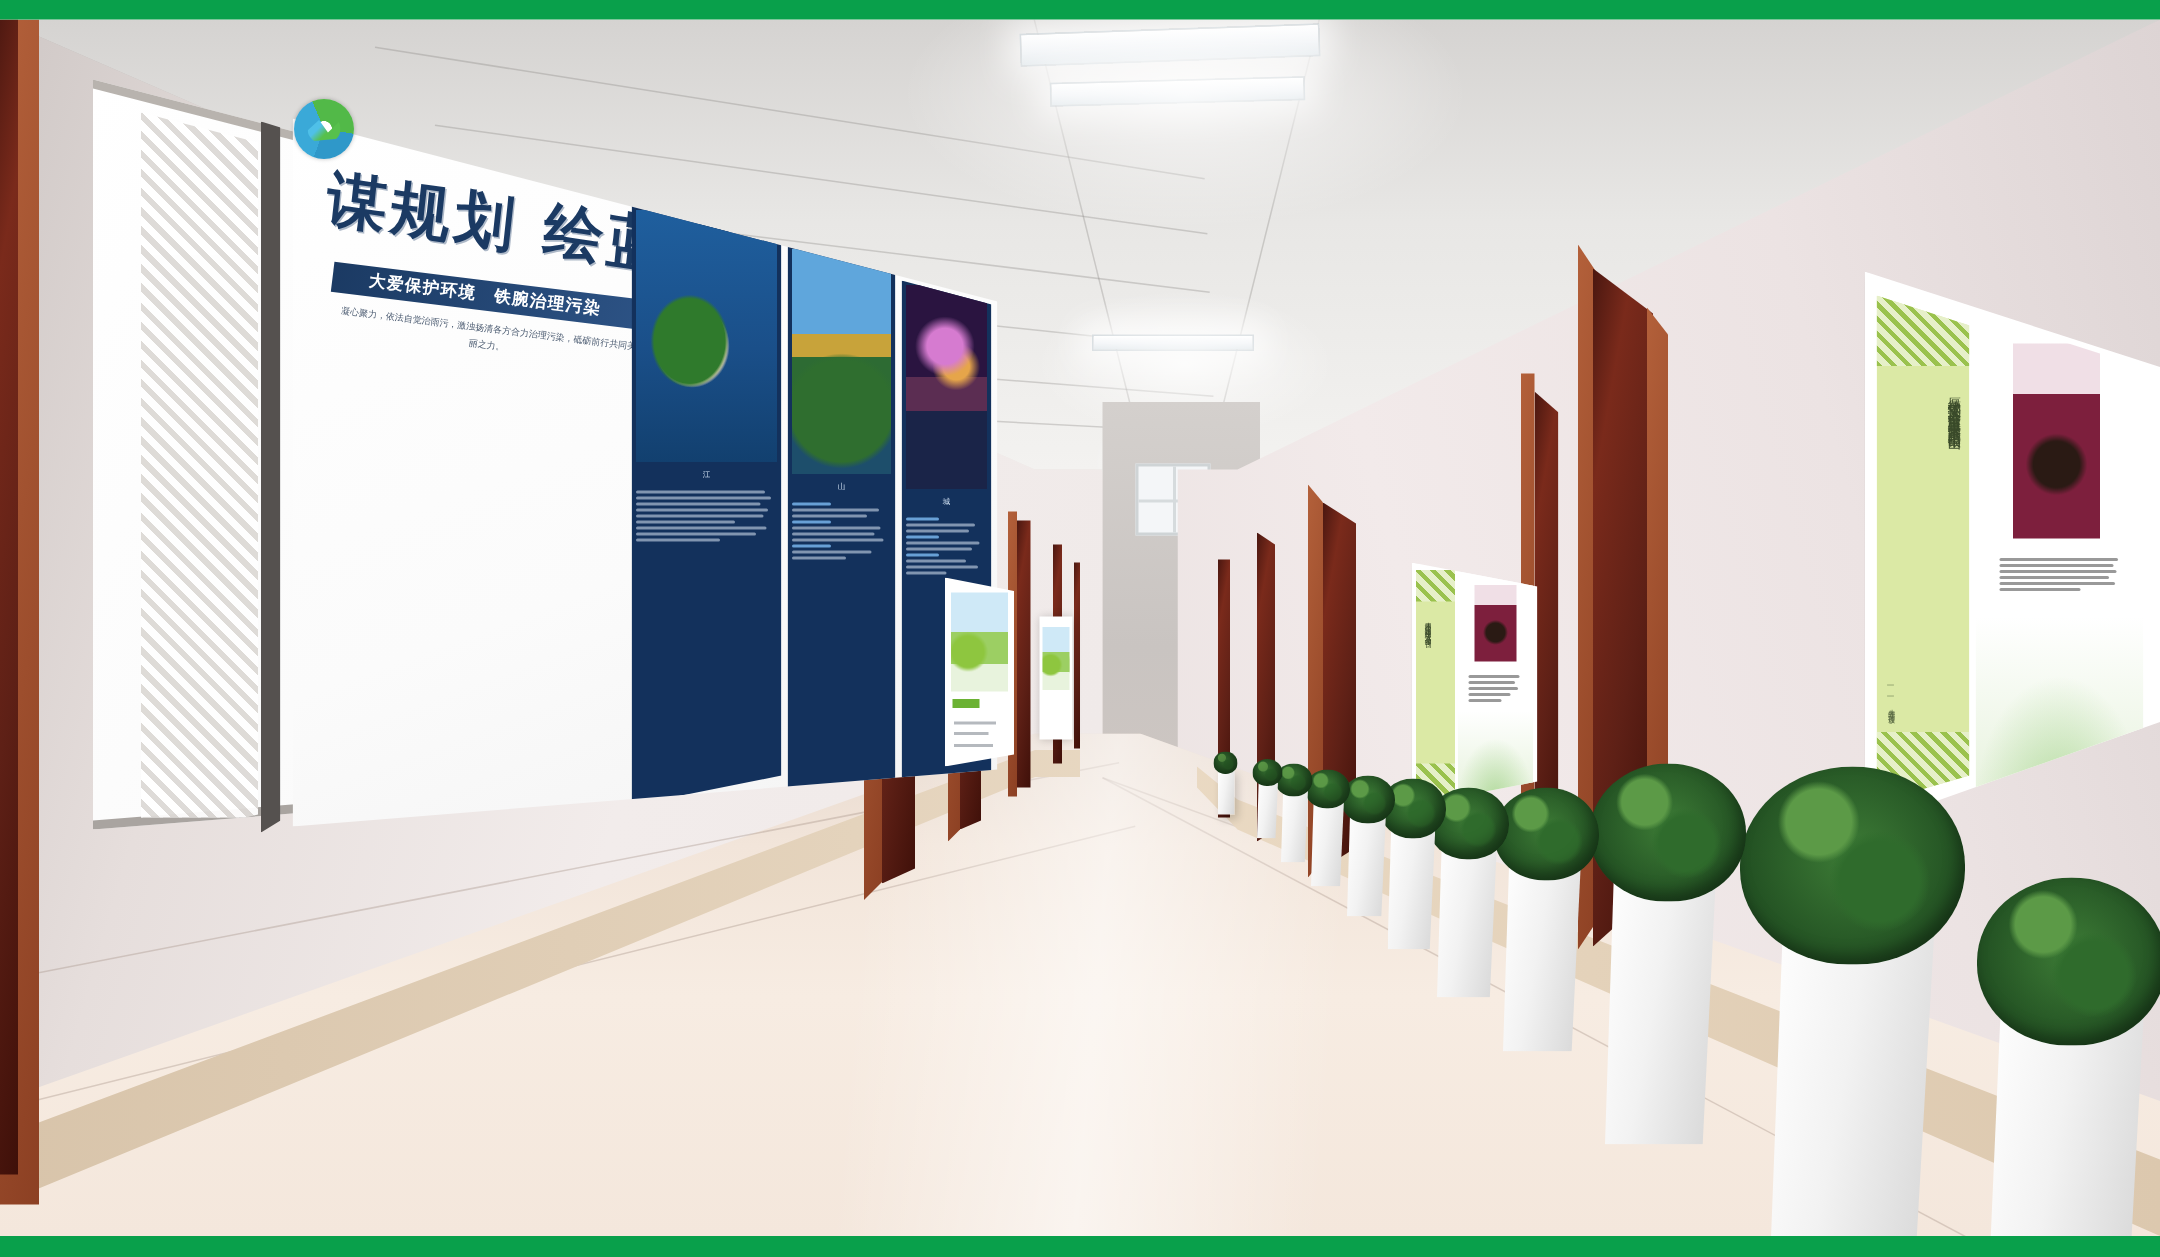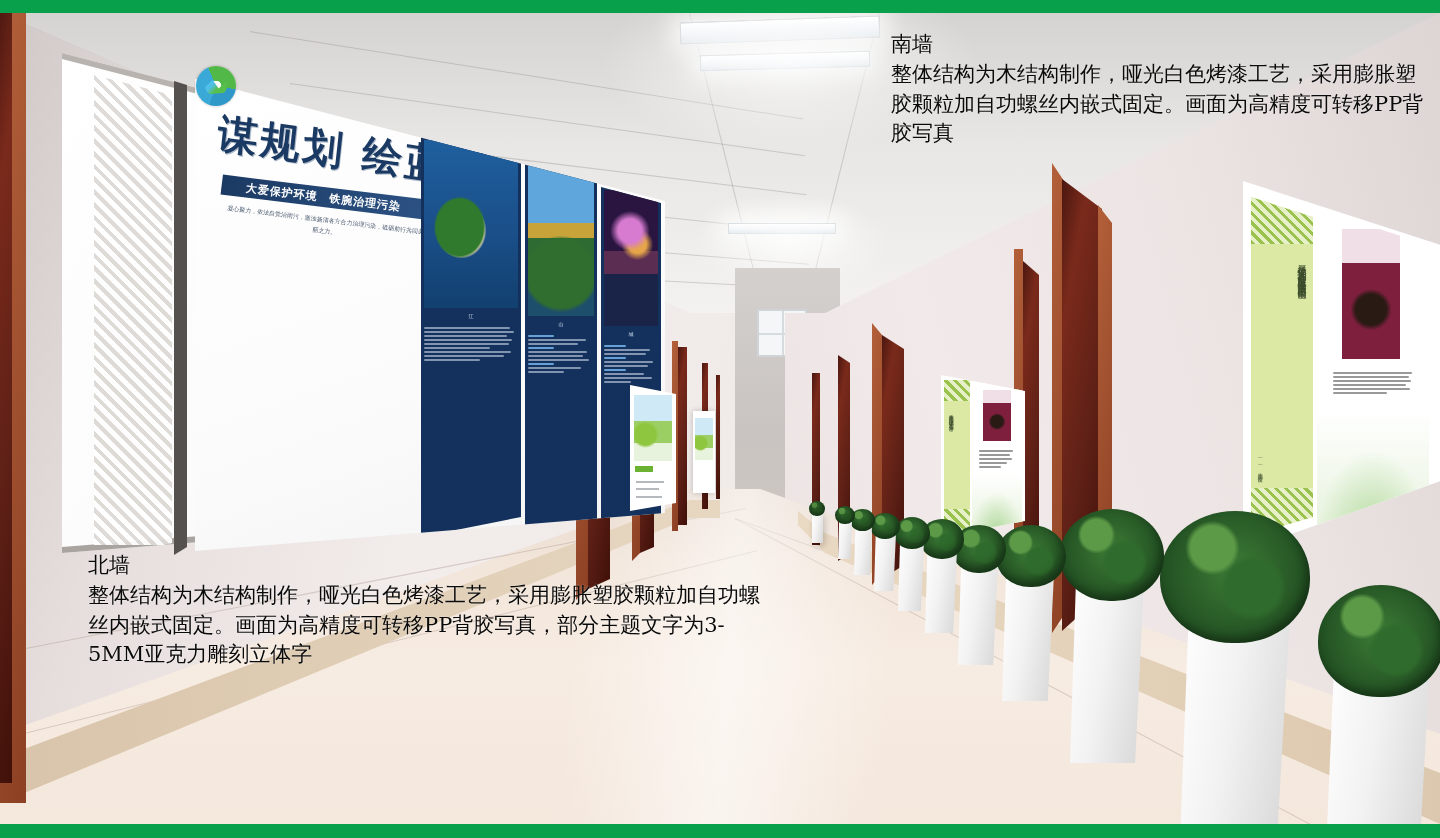--- a/index.html
+++ b/index.html
@@ -651,18 +651,14 @@
     <div class="planter" style="left:838px;  top:508px; width:14px; height:38px; clip-path:polygon(8% 0,100% 0,88% 100%,0 100%);"></div>
     <div class="topiary" style="left:835px;  top:493px; width:20px; height:18px;"></div>
 
     <div class="planter" style="left:812px; top:500px; width:11px; height:30px;"></div>
     <div class="topiary" style="left:809px; top:488px; width:16px; height:15px;"></div>
 
   </div>
 
   <div id="brand-logo"></div>
 
-  <div class="annot" id="annot-south">南墙
-整体结构为木结构制作，哑光白色烤漆工艺，采用膨胀塑胶颗粒加自功螺丝内嵌式固定。画面为高精度可转移PP背胶写真</div>
-  <div class="annot" id="annot-north">北墙
-整体结构为木结构制作，哑光白色烤漆工艺，采用膨胀塑胶颗粒加自功螺丝内嵌式固定。画面为高精度可转移PP背胶写真，部分主题文字为3-5MM亚克力雕刻立体字</div>
 
 </div>
 
 </body></html>

